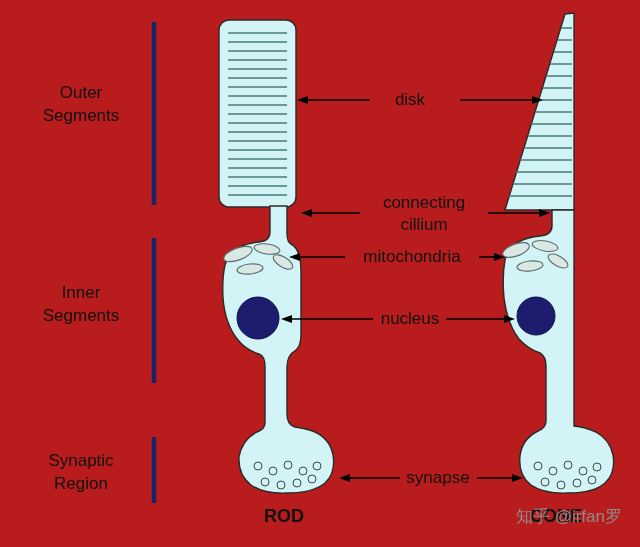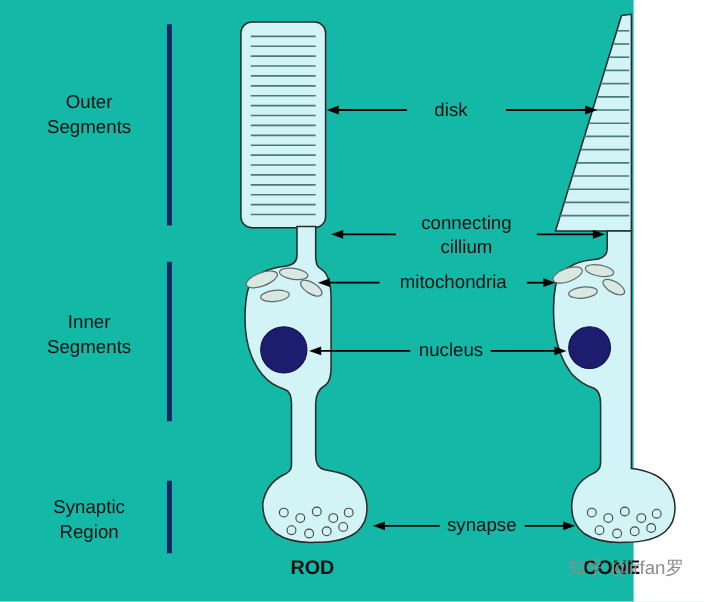--- a/index.html
+++ b/index.html
@@ -2,23 +2,23 @@
 <html><head>
 <meta charset="utf-8">
 <style>
   html, body {
     margin: 0;
     padding: 0;
     background: #ffffff;
   }
   .stage {
     position: relative;
-    width: 576px;
+    width: 640px;
     height: 547px;
-    background: #14b8a6;
+    background: #b91c1c;
     font-family: "Liberation Sans", sans-serif;
   }
   svg text {
     font-family: "Liberation Sans", "DejaVu Sans", sans-serif;
     fill: #111111;
   }
   .region-label { font-size: 17px; }
   .anno-label   { font-size: 17px; }
   .cell-label   { font-size: 18px; font-weight: bold; }
   .watermark    { font-size: 17px; fill: #8c8c8c; font-weight: normal; }

